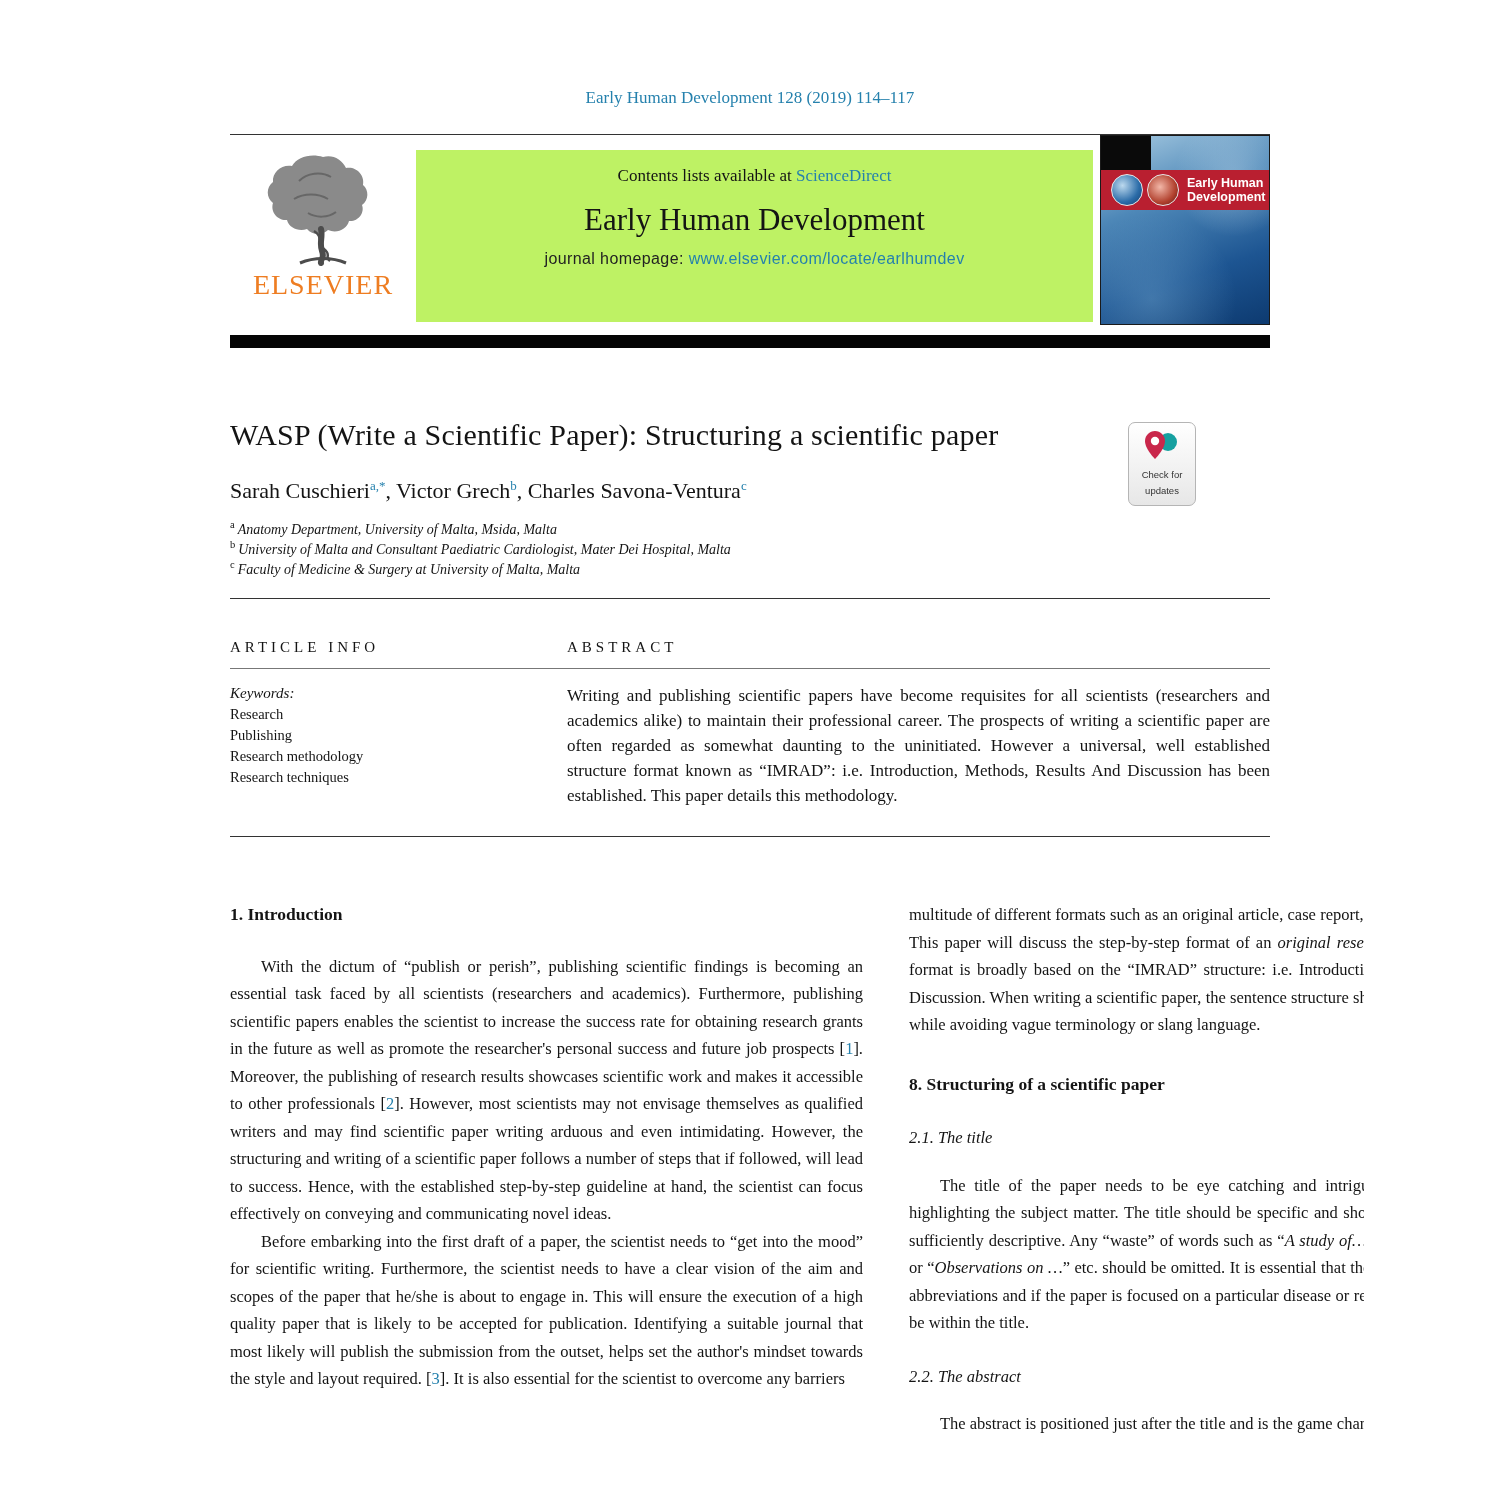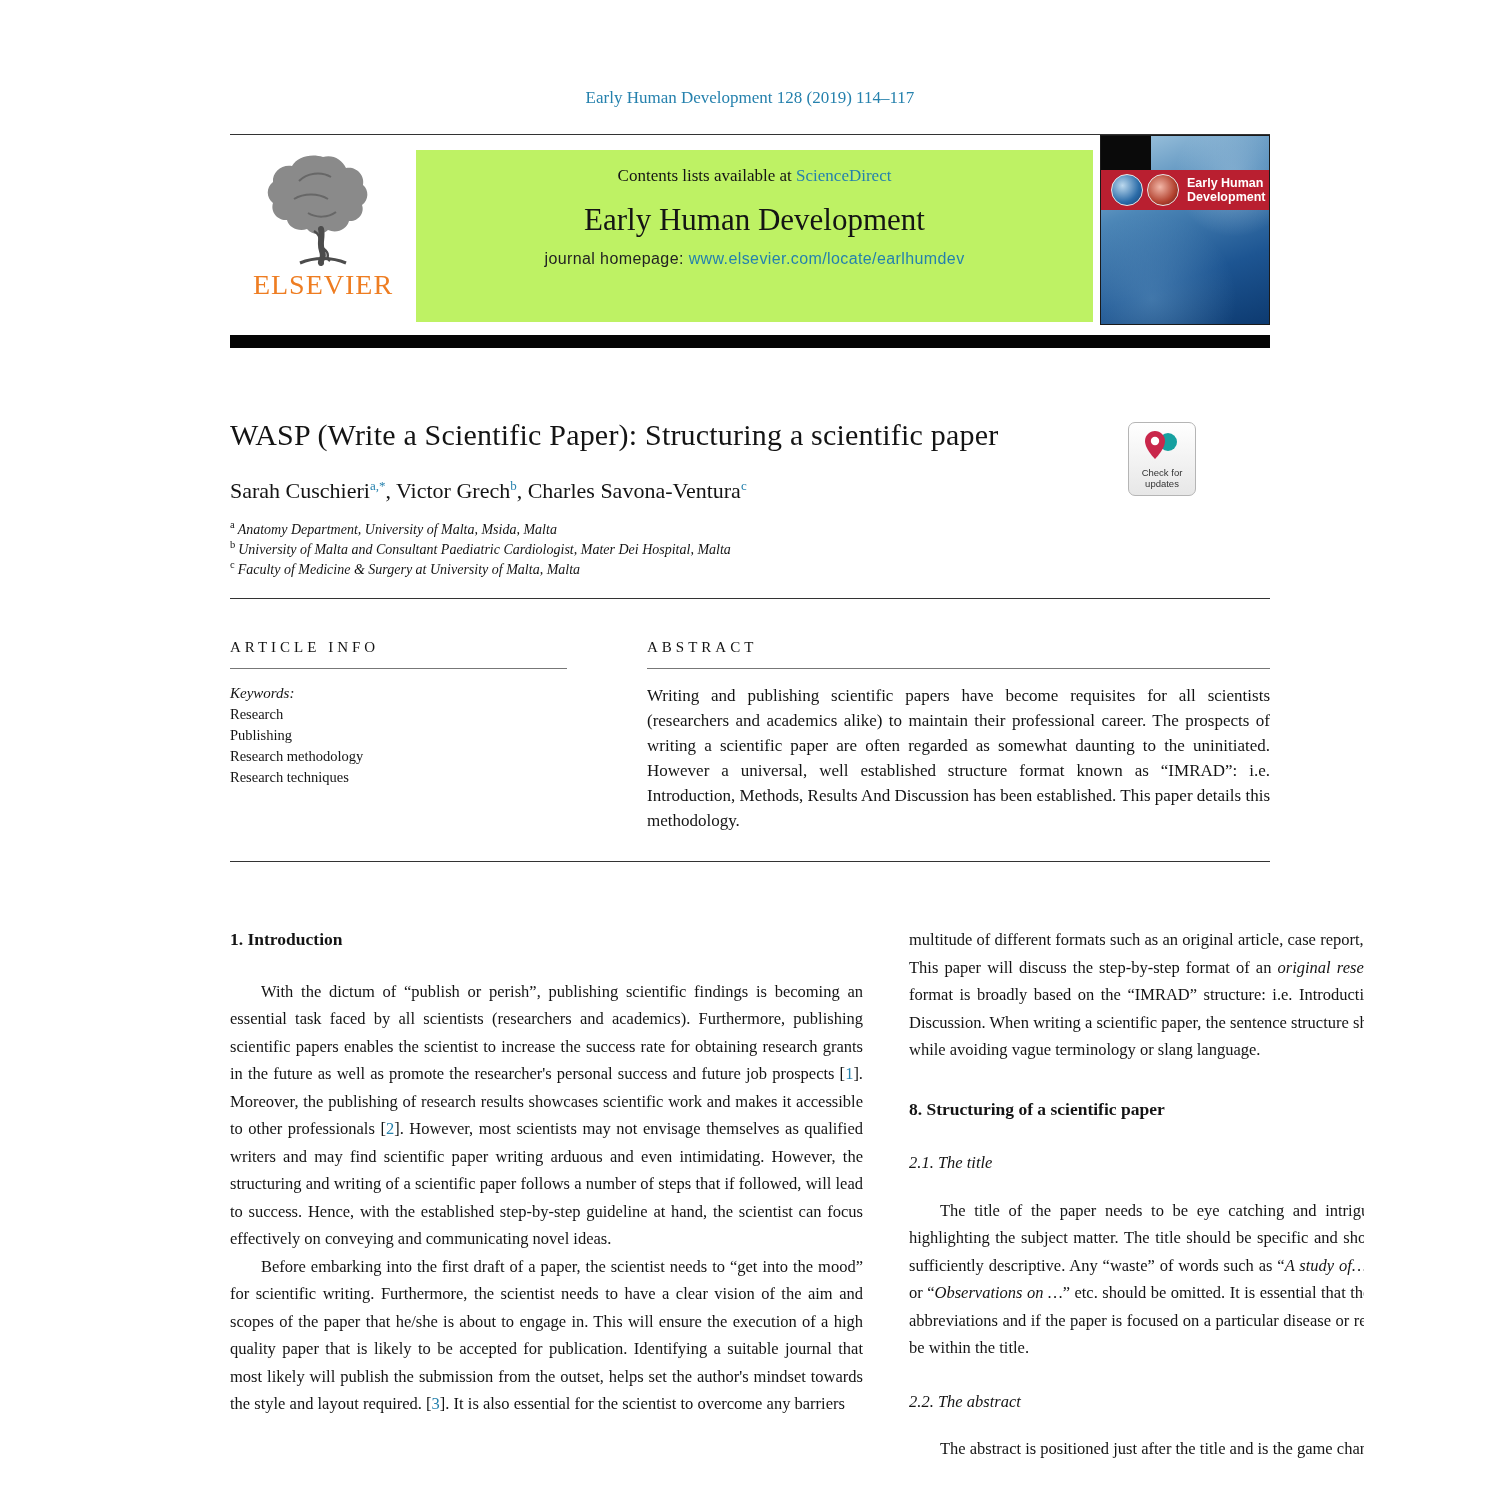--- a/index.html
+++ b/index.html
@@ -32,30 +32,30 @@
                background:radial-gradient(circle at 40% 40%,#f2b7a8,#b2422f 60%,#5e1410); }
   .cover-title { position:absolute; top:40px; left:86px; width:80px; color:#fff; font-family:"Liberation Sans",sans-serif;
                  font-weight:bold; font-size:12.5px; line-height:14px; }
 
   .black-bar { margin:10px 94px 0; height:13px; background:#050505; }
 
   .title-block { margin:70px 94px 0; position:relative; }
   h1 { font-size:30px; font-weight:400; letter-spacing:.2px; max-width:1100px; }
   .badge { position:absolute; top:4px; right:74px; width:68px; padding:6px 3px 6px; text-align:center; cursor:pointer;
            background:linear-gradient(#ffffff,#e7e7e7); border:1px solid #b5b5b5; border-radius:7px; }
-  .badge-text { font-family:"Liberation Sans",sans-serif; font-size:9.5px; line-height:11px; color:#333; margin-top:2px; }
+  .badge-text { font-family:"Liberation Sans",sans-serif; font-size:9.5px; line-height:16px; color:#333; margin-top:2px; }
   .authors { margin-top:26px; font-size:22px; }
   .authors sup { color:var(--accent,#2581ad); font-size:13px; }
   .affiliations { margin-top:16px; font-size:14px; font-style:italic; }
   .aff { line-height:20px; }
   .aff sup { font-style:normal; font-size:10.5px; margin-right:3px; }
   sup { line-height:0; }
 
   .info-abstract { margin:18px 94px 0; border-top:1.5px solid #333; border-bottom:1.5px solid #333;
-                   padding:40px 0 28px; display:flex; gap:80px; }
+                   padding:40px 0 28px; display:flex; }
   .info-col { width:337px; flex:none; }
   .abs-col { flex:1; }
   .info-abstract h4 { font-size:15px; font-weight:400; letter-spacing:4px; border-bottom:1px solid #777;
                       padding-bottom:12px; margin-bottom:14px; }
   .kw-label { font-style:italic; font-size:15px; line-height:21px; }
   .kw { font-size:14.5px; line-height:21px; }
   .abstract-text { font-size:17px; line-height:25px; text-align:justify; }
 
   .body-cols { margin:64px 94px 0; display:flex; gap:46px; }
   .col { width:633px; flex:none; font-size:16.5px; line-height:27.5px; }

